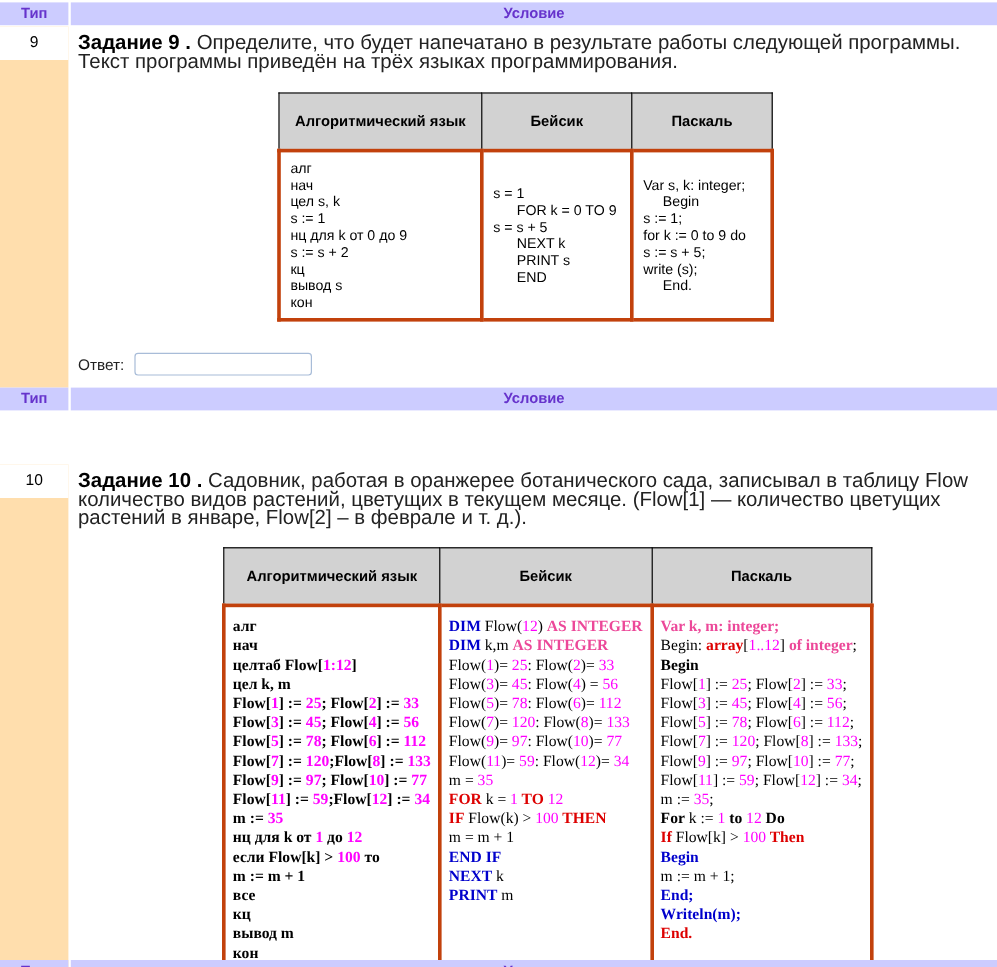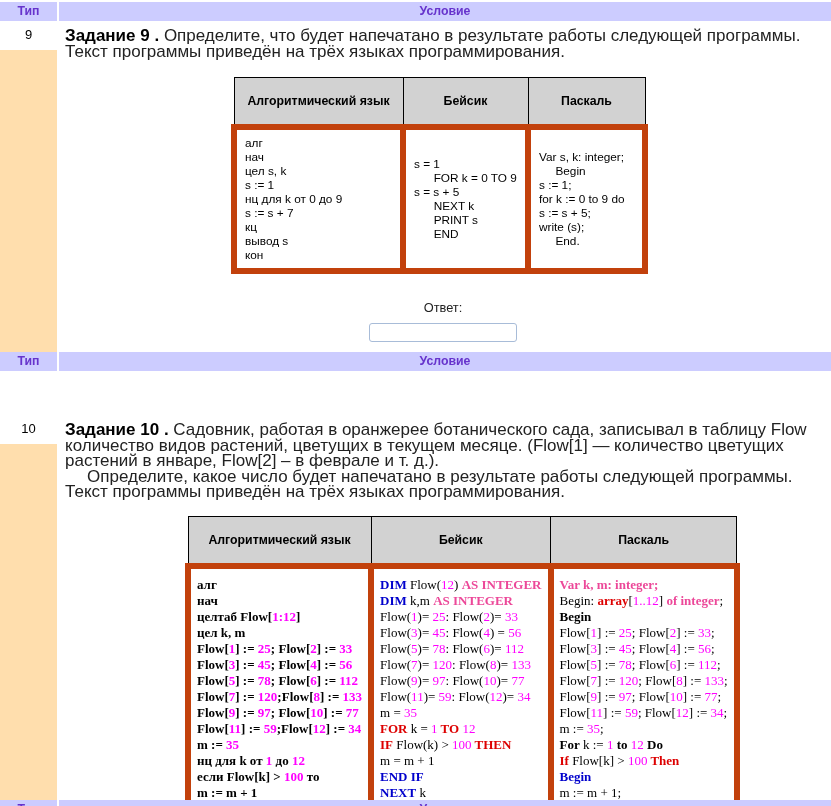--- a/index.html
+++ b/index.html
@@ -30,41 +30,41 @@
   .indent { text-indent:22px; }
 
   
   .code-table { border-collapse:collapse; }
   .t9  { margin:18px 0 0 166px; }
   .t10 { margin:16px 0 0 120px; }
   .code-table th {
     border:1px solid #000; background:#d2d2d2; color:#000;
     font-size:12.3px; font-weight:bold; padding:16px 6px;
   }
-  .code-table td { border:6px solid #c2410c; }
+  .code-table td { border:3px solid #c2410c; }
   .t9 td  { vertical-align:middle; padding:6px 8px; }
   .t10 td { vertical-align:top; padding:8px 6px; }
   .t9 th:nth-child(1){width:156px} .t9 th:nth-child(2){width:112px} .t9 th:nth-child(3){width:104px}
   .t10 th:nth-child(1){width:160px} .t10 th:nth-child(2){width:146px} .t10 th:nth-child(3){width:148px}
 
   .code .code-line { white-space:pre; }
   .code9  { font-family:"Liberation Sans", sans-serif; font-size:11.8px; line-height:14px; color:#000; }
   .code10 { font-family:"Liberation Serif", serif; font-size:13px; line-height:16px; color:#000; }
   .alg-bold { font-weight:bold; }
 
   
   .cn { color:#000; font-weight:normal; }
   .cb { color:#000; font-weight:bold; }
   .cm { color:#ff00ff; }
   .cB { color:#0000cc; font-weight:bold; }
   .cG { color:#ec4899; font-weight:bold; }
   .cR { color:#dd0000; font-weight:bold; }
 
   
-  .answer-row { display:flex; align-items:center; gap:8px; margin-top:26px; padding-bottom:10px; font-size:12.8px; color:#222;flex-direction:column; }
+  .answer-row { display:flex; align-items:center; gap:8px; margin-top:26px; padding-bottom:10px; font-size:12.8px; color:#222; }
   .answer-input {
     width:138px; height:15px; border:1px solid #a8bcd8; border-radius:3px;
     padding:1px 4px; font-size:12px; background:#fff; outline:none;
   }
 
   .bottom-bar { position:absolute; left:0; top:800px; width:100%; }
 </style>
 </head>
 <body>
 
@@ -92,21 +92,21 @@
         </thead>
         <tbody>
           <tr>
             <td>
                 <div class="code code9">
                   <div class="code-line">алг</div>
                   <div class="code-line">нач</div>
                   <div class="code-line">цел s, k</div>
                   <div class="code-line">s := 1</div>
                   <div class="code-line">нц для k от 0 до 9</div>
-                  <div class="code-line">s := s + 7</div>
+                  <div class="code-line">s := s + 2</div>
                   <div class="code-line">кц</div>
                   <div class="code-line">вывод s</div>
                   <div class="code-line">кон</div>
                 </div>
               </td>
             <td>
                 <div class="code code9">
                   <div class="code-line">s = 1</div>
                   <div class="code-line">      FOR k = 0 TO 9</div>
                   <div class="code-line">s = s + 5</div>
@@ -141,21 +141,20 @@
     <div class="head-cell head-tip">Тип</div>
     <div class="head-cell head-usl">Условие</div>
   </div>
 
   <div class="task-body body10">
     <div class="type-col">
       <div class="type-num">10</div>
     </div>
     <div class="content">
       <p class="desc"><b>Задание 10 .</b> <span>Садовник, работая в оранжерее ботанического сада, записывал в таблицу Flow количество видов растений, цветущих в текущем месяце. (Flow[1] — количество цветущих растений в январе, Flow[2] – в феврале и т. д.).</span></p>
-      <p class="desc indent"><span>Определите, какое число будет напечатано в результате работы следующей программы. Текст программы приведён на трёх языках программирования.</span></p>
 
       <table class="code-table t10">
         <thead>
           <tr>
             <th>Алгоритмический язык</th>
             <th>Бейсик</th>
             <th>Паскаль</th>
           </tr>
         </thead>
         <tbody>

